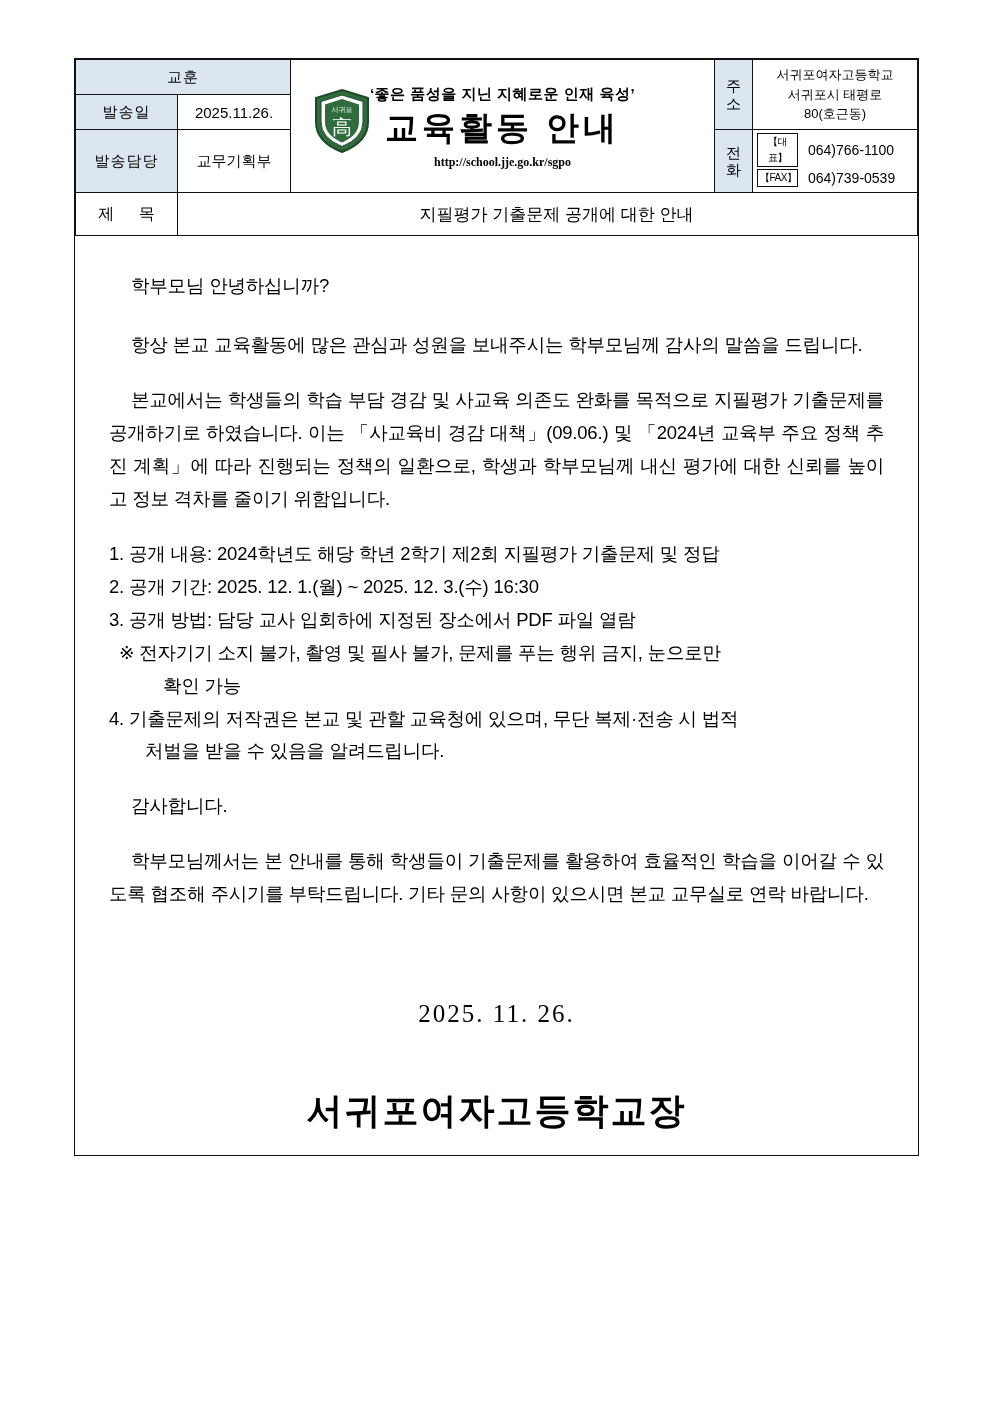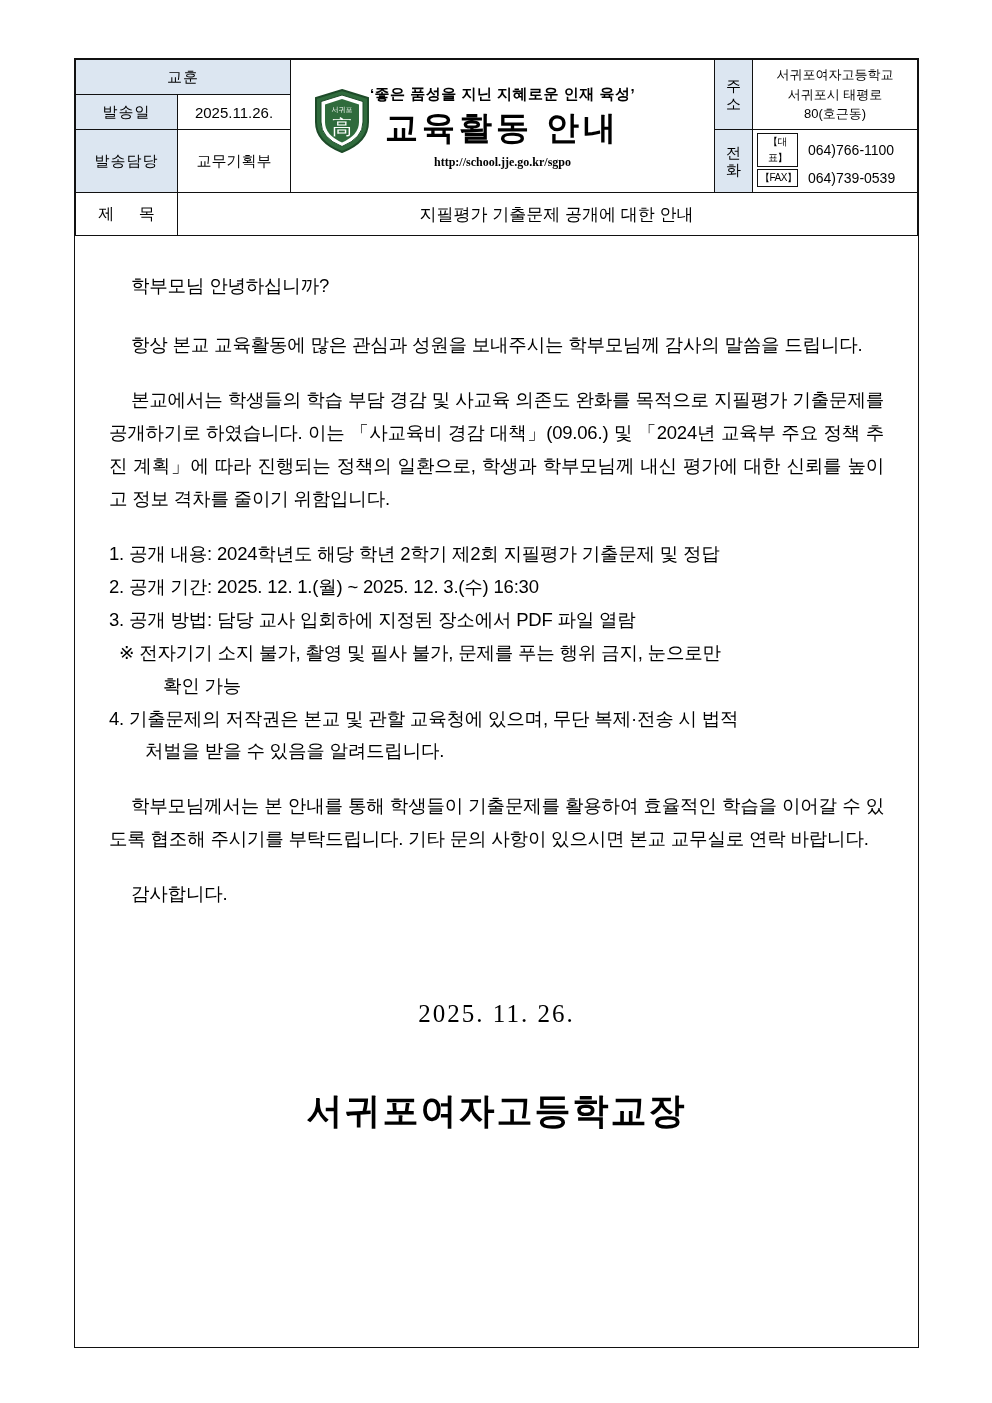--- a/index.html
+++ b/index.html
@@ -13,21 +13,21 @@
     font-family: "Liberation Serif", "DejaVu Serif", serif;
     color: #000000;
     position: relative;
   }
 
   .page {
     position: absolute;
     left: 74px;
     top: 58px;
     width: 845px;
-    height: 1290px;
+    height: 1098px;
     border: 1.6px solid #111;
     box-sizing: border-box;
   }
 
   
   .header-table {
     width: 100%;
     border-collapse: collapse;
     table-layout: fixed;
   }
@@ -275,20 +275,20 @@
       <p class="list-item">2. 공개 기간: 2025. 12. 1.(월) ~ 2025. 12. 3.(수) 16:30</p>
       <p class="list-item">3. 공개 방법: 담당 교사 입회하에 지정된 장소에서 PDF 파일 열람</p>
       <p class="list-note">※ 전자기기 소지 불가, 촬영 및 필사 불가, 문제를 푸는 행위 금지, 눈으로만</p>
       <p class="list-cont">확인 가능</p>
       <p class="list-item">4. 기출문제의 저작권은 본교 및 관할 교육청에 있으며, 무단 복제·전송 시 법적</p>
       <p class="list-cont2">처벌을 받을 수 있음을 알려드립니다.</p>
     </div>
 
     <div class="gap"></div>
 
+    <p class="p-indent">감사합니다.</p>
     <p class="p-indent">학부모님께서는 본 안내를 통해 학생들이 기출문제를 활용하여 효율적인 학습을 이어갈 수 있도록 협조해 주시기를 부탁드립니다. 기타 문의 사항이 있으시면 본교 교무실로 연락 바랍니다.</p>
-    <p class="p-indent">감사합니다.</p>
 
     <div class="date-line">2025. 11. 26.</div>
     <div class="signature">서귀포여자고등학교장</div>
   </div>
 
 </div>
 
 </body></html>

